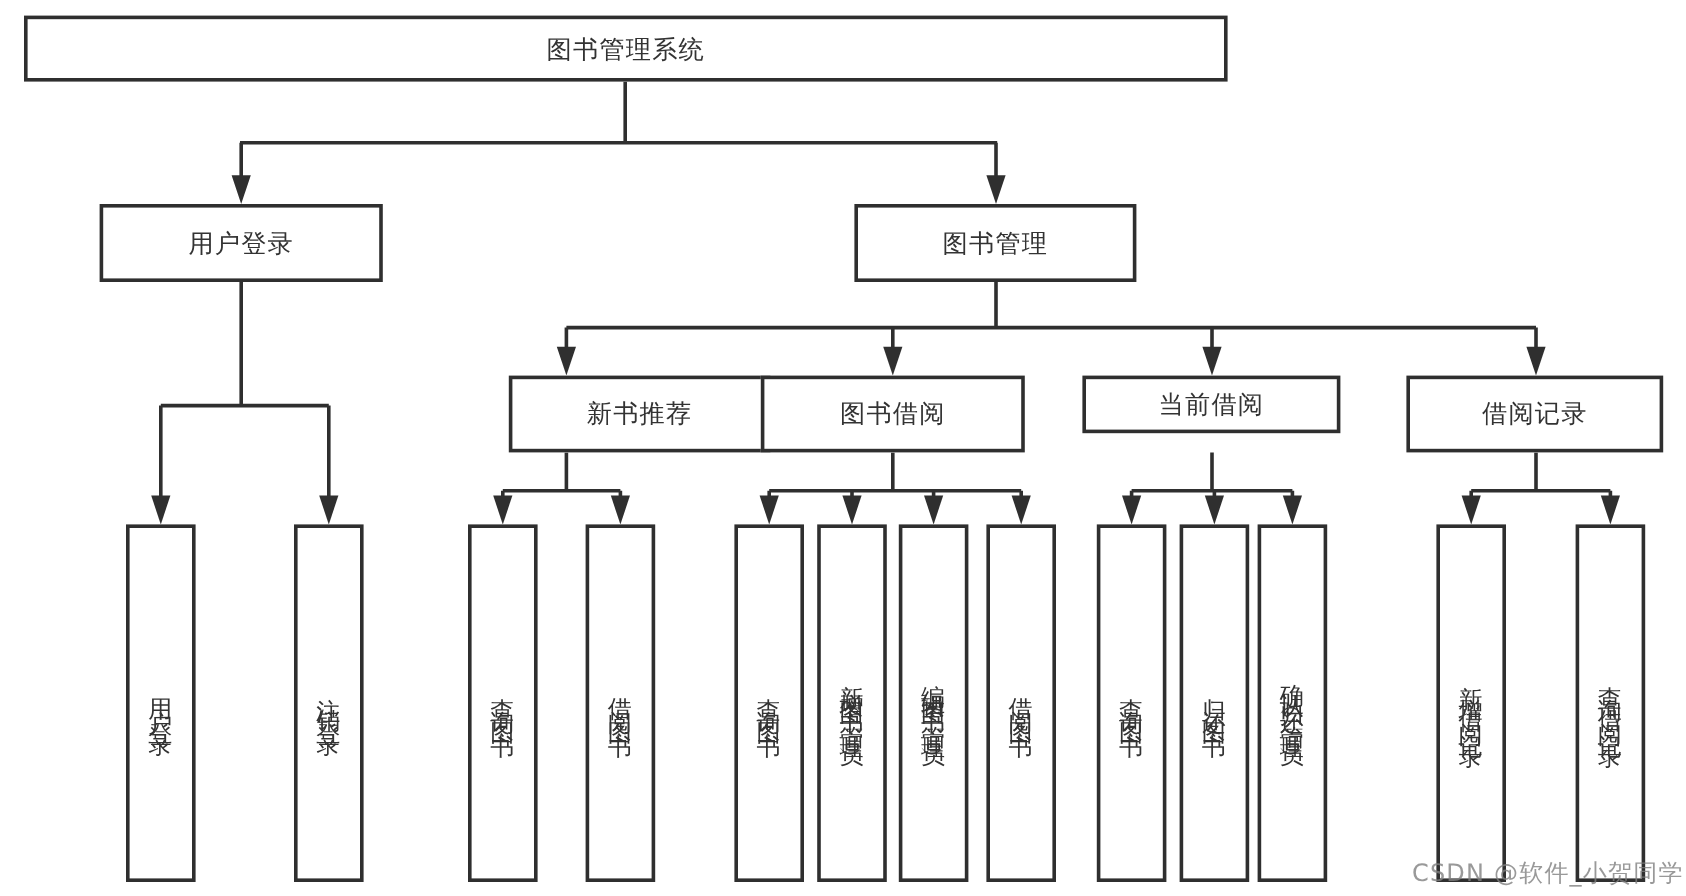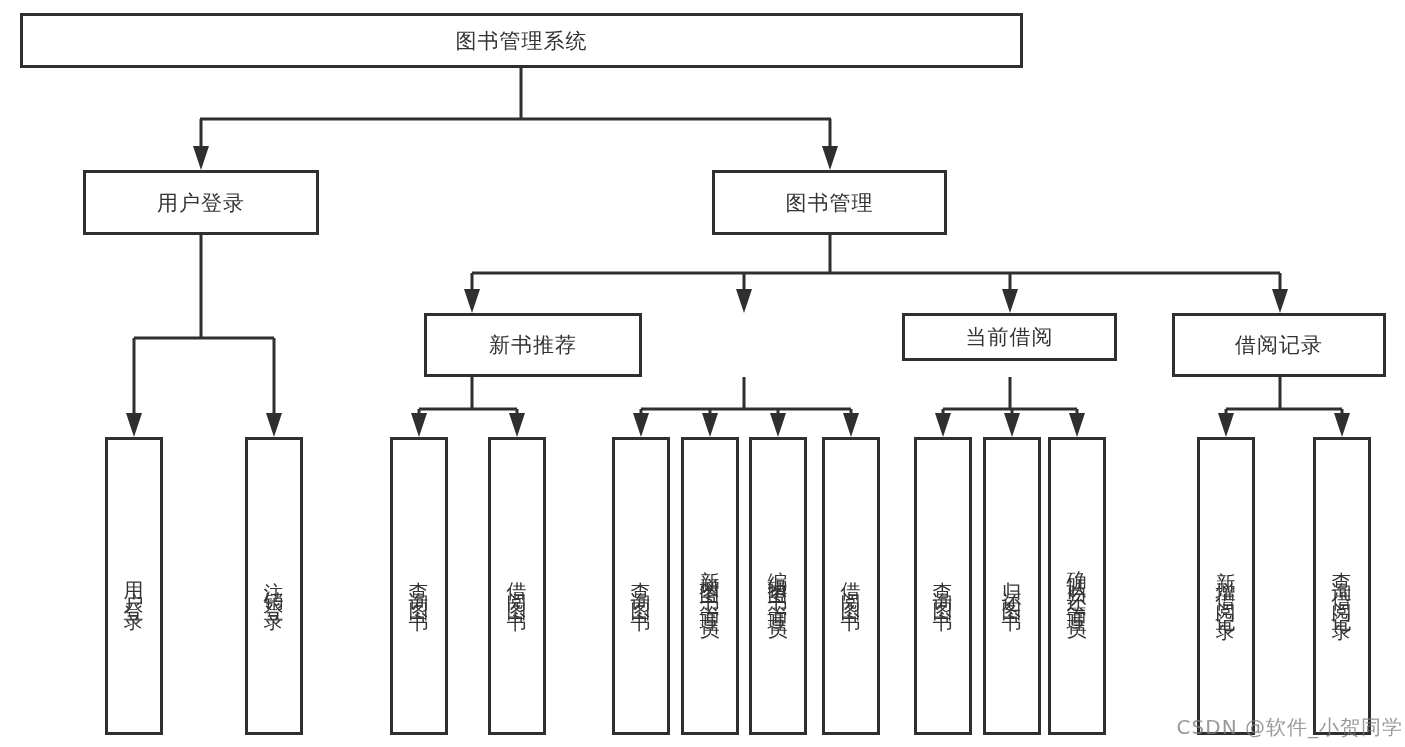--- a/index.html
+++ b/index.html
@@ -138,20 +138,23 @@
   <div class="box l2-user">
     <span>用户登录</span>
   </div>
   <div class="box l2-mgmt">
     <span>图书管理</span>
   </div>
 
   <div class="box l3-new">
     <span>新书推荐</span>
   </div>
+  <div class="box l3-borrow">
+    <span>图书借阅</span>
+  </div>
   <div class="box l3-current">
     <span>当前借阅</span>
   </div>
   <div class="box l3-records">
     <span>借阅记录</span>
   </div>
 
   <div class="vbox leaf-1">
     <span class="vtext">用户登录</span>
   </div>

